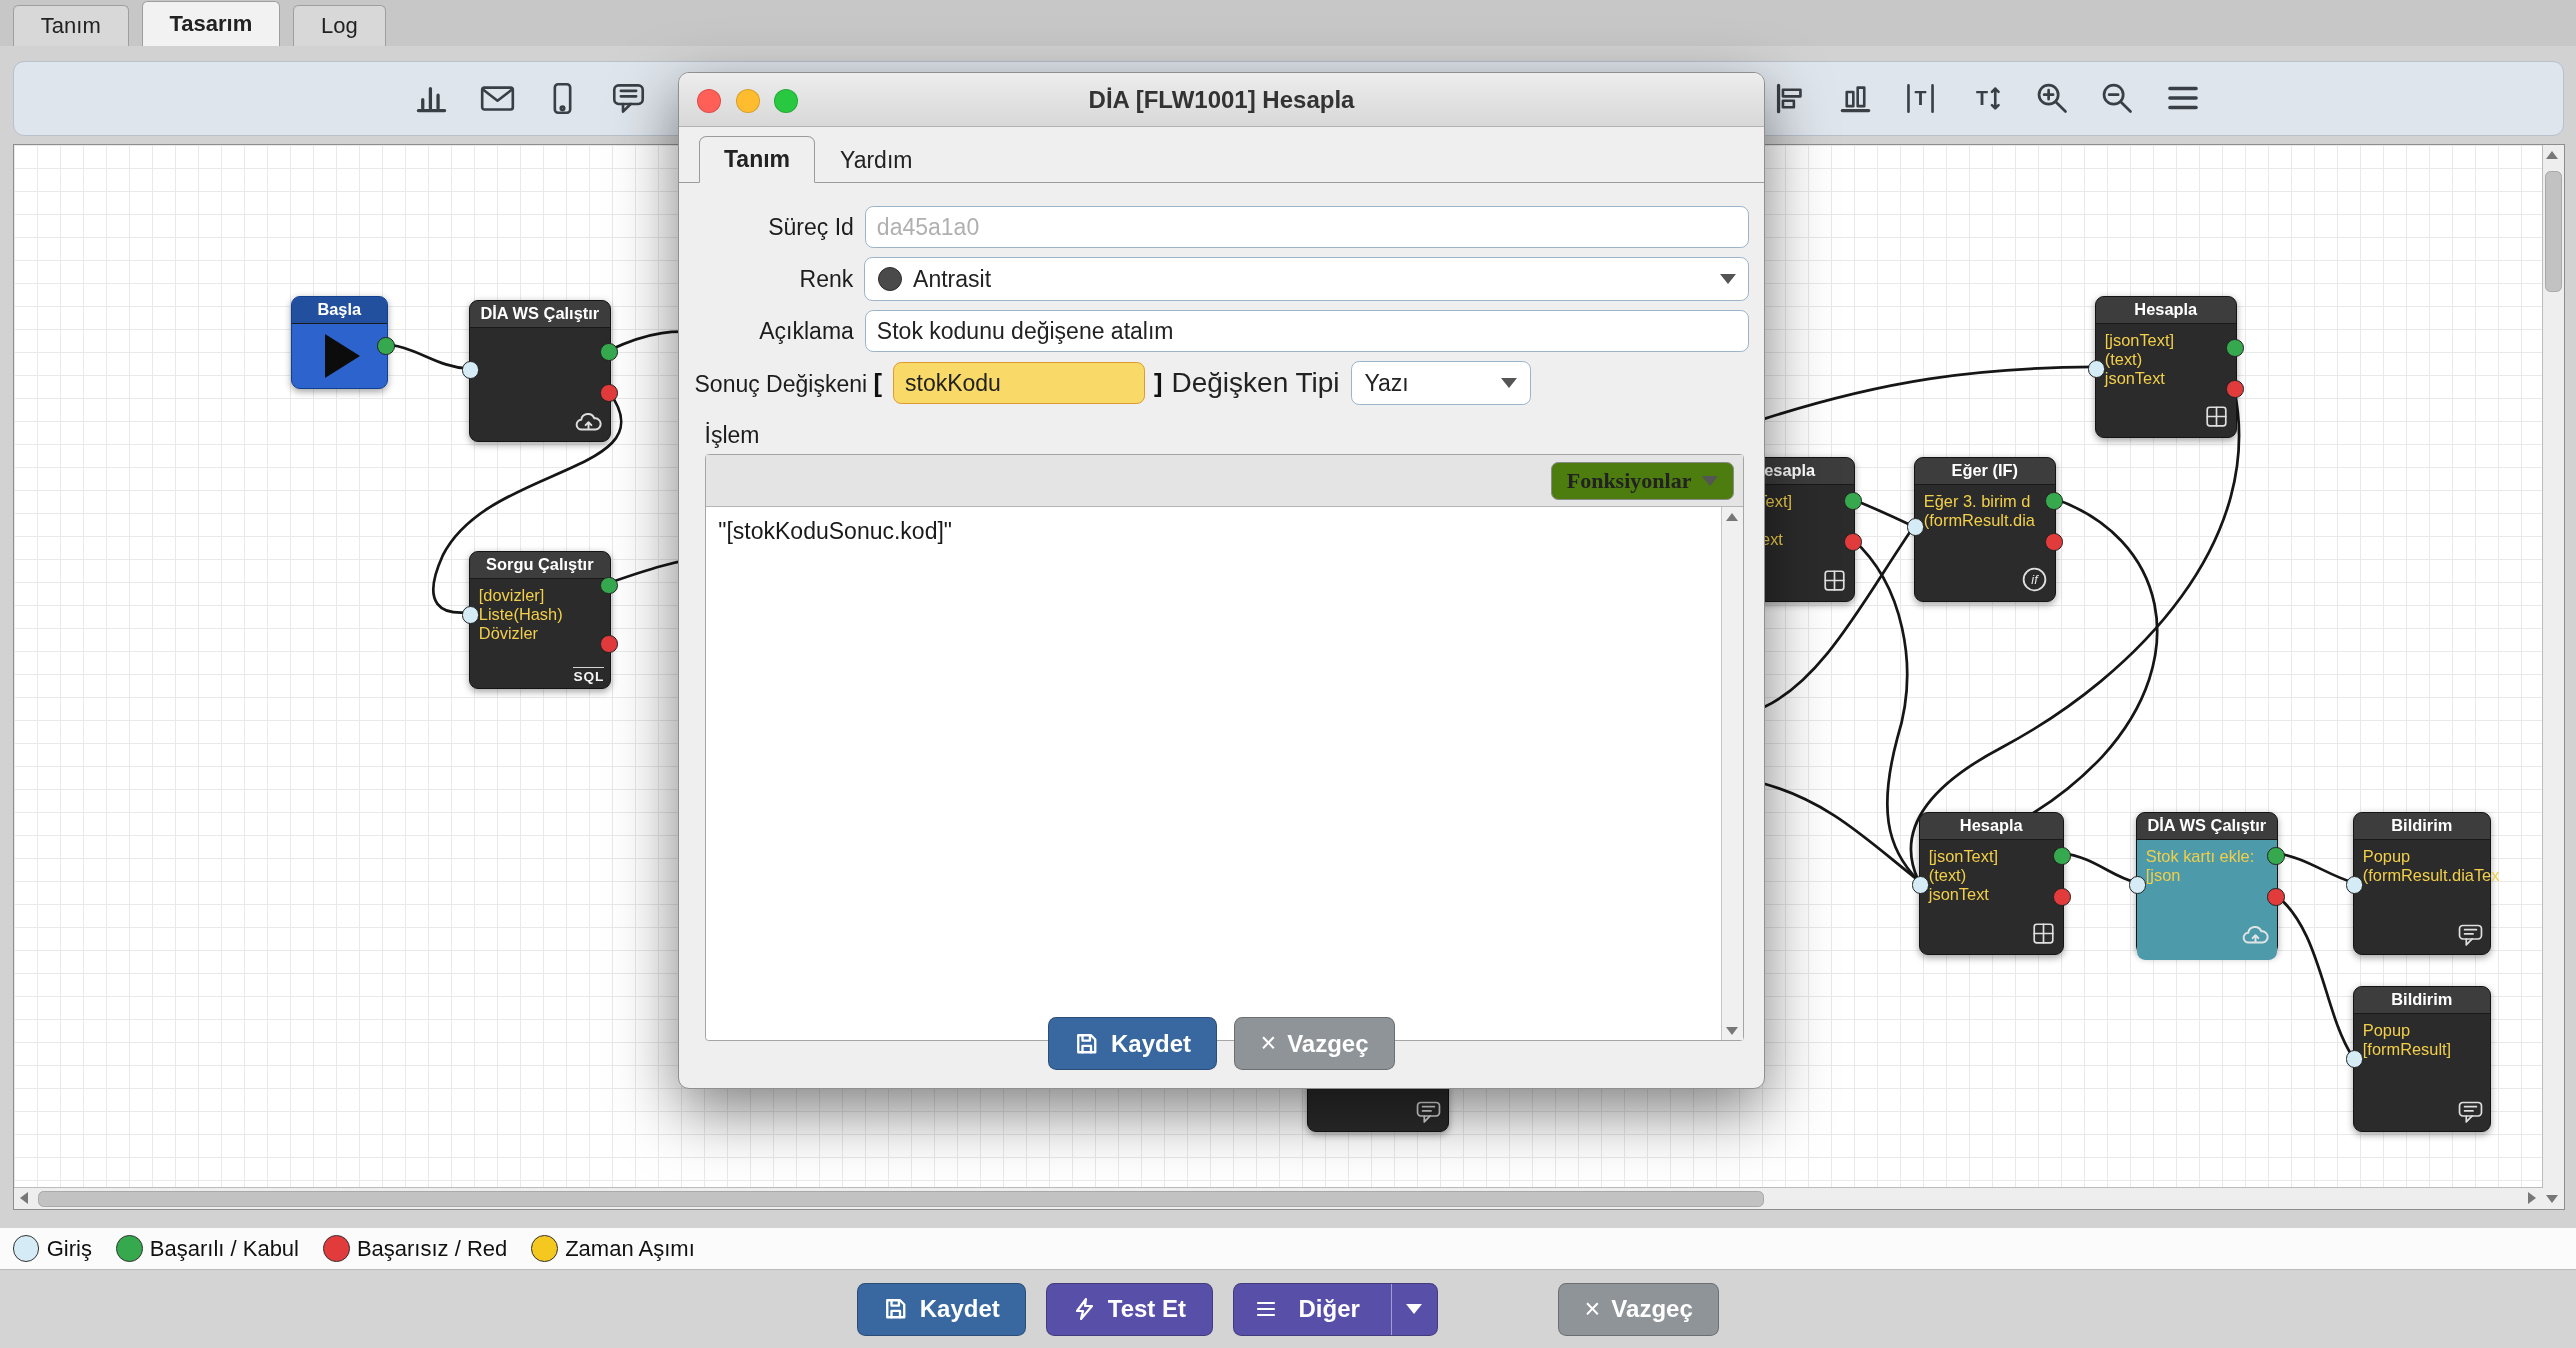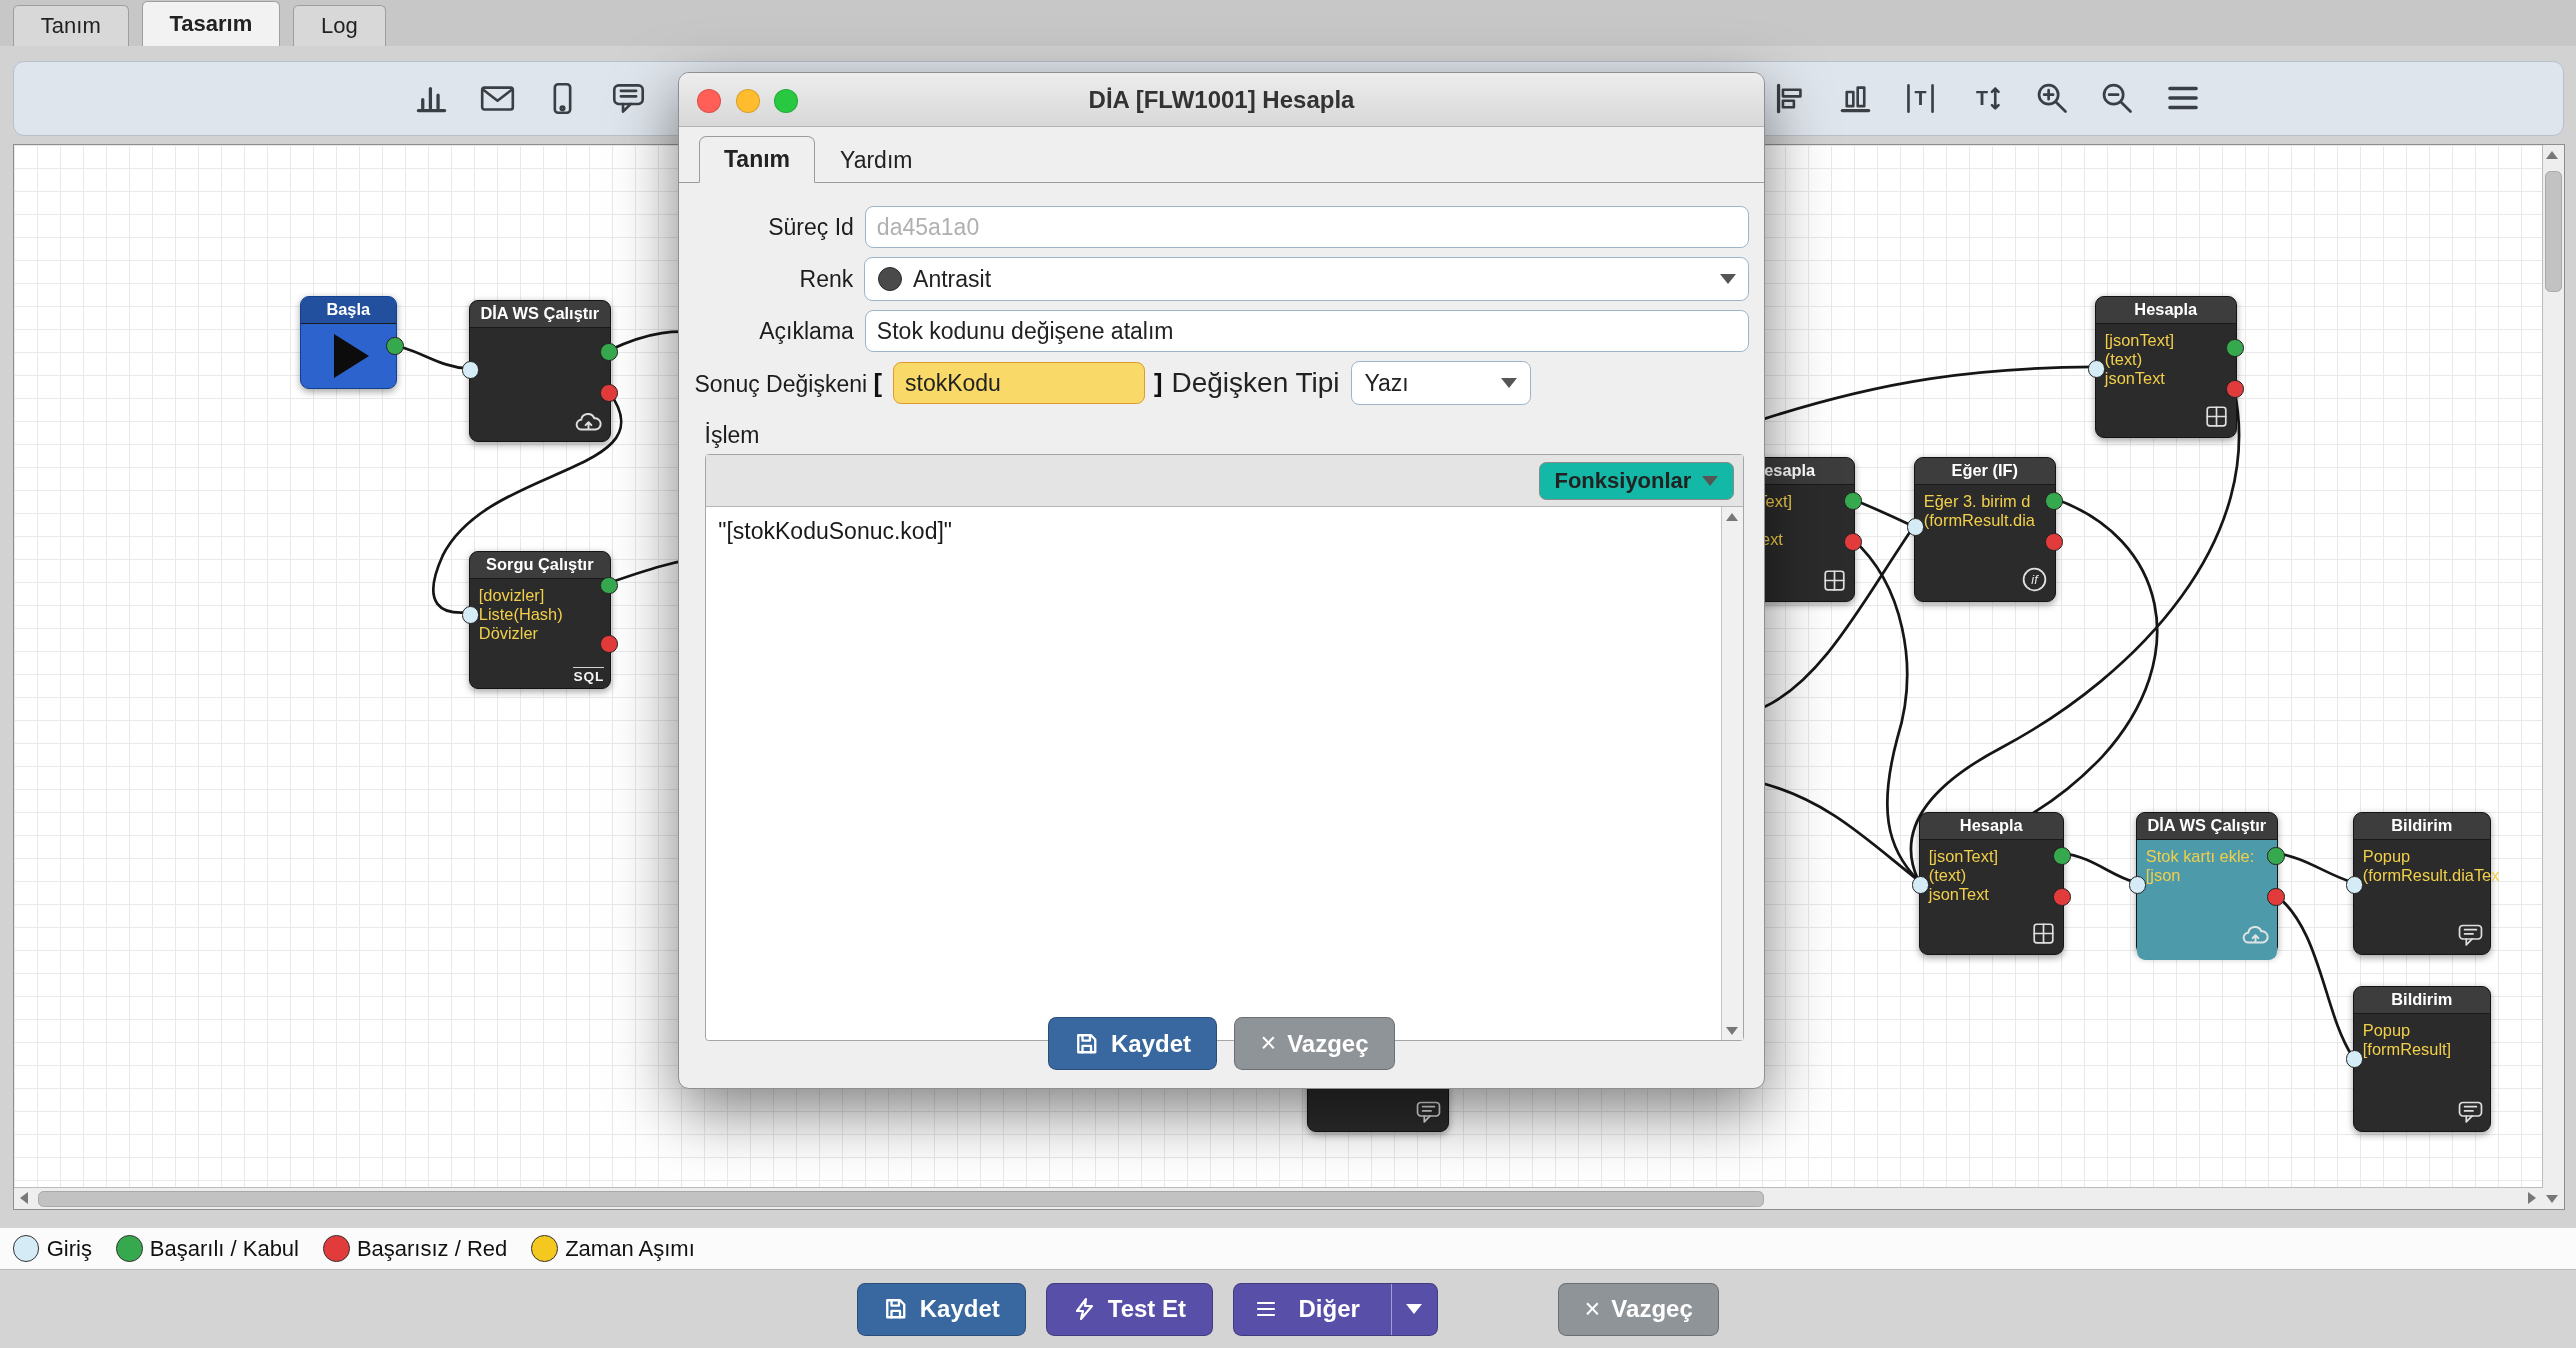--- a/index.html
+++ b/index.html
@@ -91,22 +91,22 @@
           padding:0 12.8px;font-size:23px;cursor:pointer;position:relative;}
   .swatch{width:22px;height:22px;border-radius:50%;background:#4a4a4a;border:1.8px solid #2c2c2c;margin-right:11px;}
   .caret{width:0;height:0;border-left:8.2px solid transparent;border-right:8.2px solid transparent;border-top:10px solid #555;margin-left:auto;}
   .yellow-input{width:228px;background:#f9d968;border:1.8px solid #dd9a2f;font-weight:normal;}
   .brk{font-size:25.5px;font-weight:bold;margin:0 9px;color:#111;}
   .tip-sel{width:153px;margin-left:11px;}
 
   .islem-label{font-size:23px;color:#1c1c1c;margin:16.4px 0 5.5px 25.5px;}
   .panel{margin:0 20px 0 25.5px;border:0.9px solid #a5a5a5;border-radius:3.6px;background:#fff;height:585px;position:relative;}
   .phead{height:51px;background:#e4e4e4;border-bottom:0.9px solid #b5b5b5;display:flex;align-items:center;justify-content:flex-end;padding:0 9px;}
-  .fn-btn{height:36px;background:#14b8a6;border:0.9px solid #8a8a8a;border-radius:7.3px;display:flex;align-items:center;
-          padding:0 14.6px;font-size:22px;font-weight:bold;color:#222;cursor:pointer;gap:11px;}
+  .fn-btn{height:36px;background:#4d7c0f;border:0.9px solid #8a8a8a;border-radius:7.3px;display:flex;align-items:center;
+          padding:0 14.6px;font-size:22px;font-weight:bold;color:#222;cursor:pointer;gap:11px;font-family:Liberation Serif, serif;}
   .fn-btn .caret{margin-left:0;}
   .pbody{position:absolute;left:0;top:52px;right:0;bottom:0;}
   .editor{position:absolute;left:0;top:0;right:21px;bottom:0;padding:11px 12.8px;font-size:23px;color:#1a1a1a;
           white-space:pre-wrap;cursor:text;outline:none;}
   .pscroll{position:absolute;right:0;top:0;width:21px;bottom:0;background:#f0f0f0;border-left:0.9px solid #c5c5c5;}
 
   .dbuttons{position:absolute;left:0;bottom:18px;width:100%;display:flex;justify-content:center;gap:16.4px;}
   .btn{height:51px;border-radius:8.2px;display:flex;align-items:center;justify-content:center;gap:11px;
        font-size:24px;font-weight:bold;color:#fff;cursor:pointer;padding:0 25.5px;border:0.9px solid rgba(0,0,0,.25);}
   .btn svg{stroke:#fff;fill:none;stroke-width:2.2;stroke-linecap:round;stroke-linejoin:round;}
@@ -240,21 +240,21 @@
       <path d="M2016,388 C2040,398 2062,408 2083,418"></path>
       <path d="M2016,432 C2070,480 2090,570 2065,650 C2045,725 2052,770 2088,806"></path>
       <path d="M2434,266 C2470,430 2330,580 2180,660 C2100,702 2062,750 2088,806"></path>
       <path d="M2236,387 C2360,430 2390,560 2290,670 C2210,755 2130,765 2090,800"></path>
       <path d="M1919,700 C1990,720 2030,760 2088,806"></path>
       <path d="M2245,776 C2280,780 2300,802 2326,808"></path>
       <path d="M2479,776 C2512,780 2536,800 2564,808"></path>
       <path d="M2479,821 C2530,860 2532,950 2564,999"></path>
     </svg>
 
-    <div class="node start" style="left:286px;top:151px;">
+    <div class="node start" style="left:277px;top:151px;">
       <div class="nhead">Başla</div>
       <div class="nbody"><div class="play"></div></div>
       <div class="port p-ok" style="right:-8.2px;top:40px;"></div>
     </div>
 
     <div class="node teal" style="left:455px;top:155px;height:140px;">
       <div class="nhead">DİA WS Çalıştır</div>
       <div class="nicon">
         <svg width="31" height="25.5" viewBox="0 0 32 26">
             <path d="M9 21a5 5 0 0 1-.5-10A7 7 0 0 1 22 9.5 5.5 5.5 0 0 1 23.5 21Z"></path>

